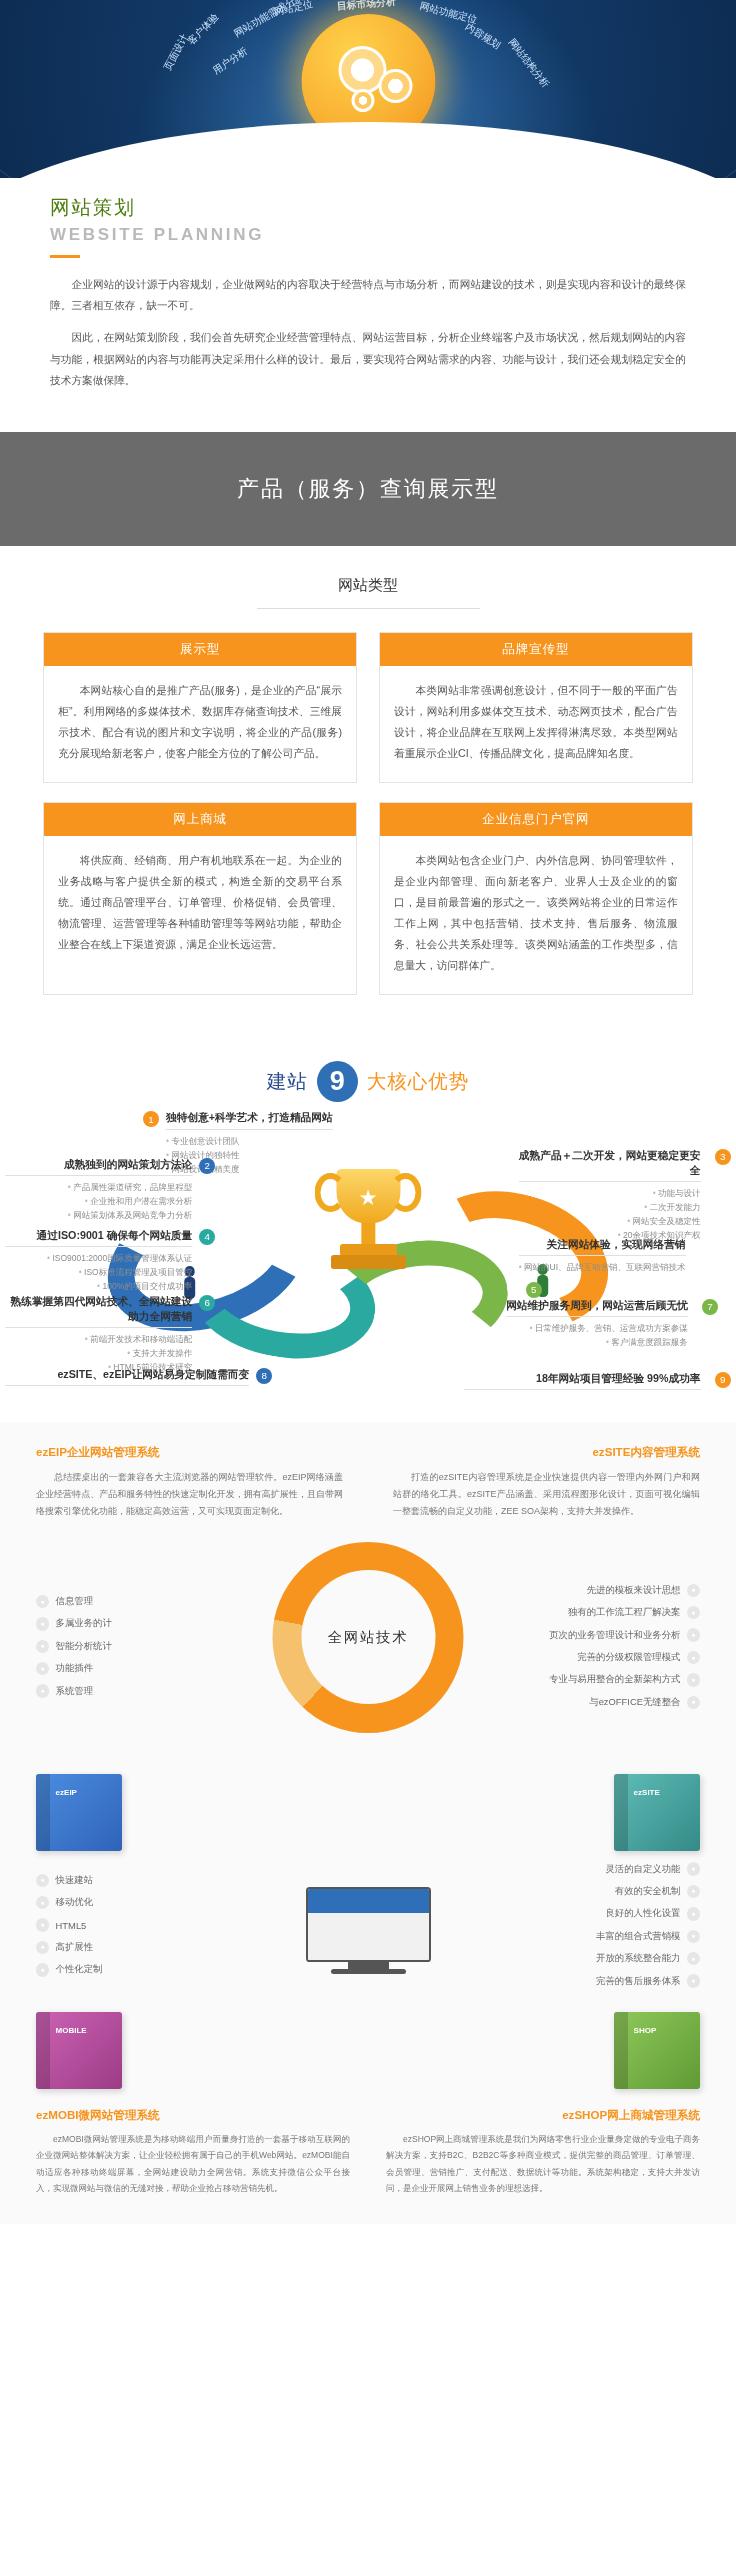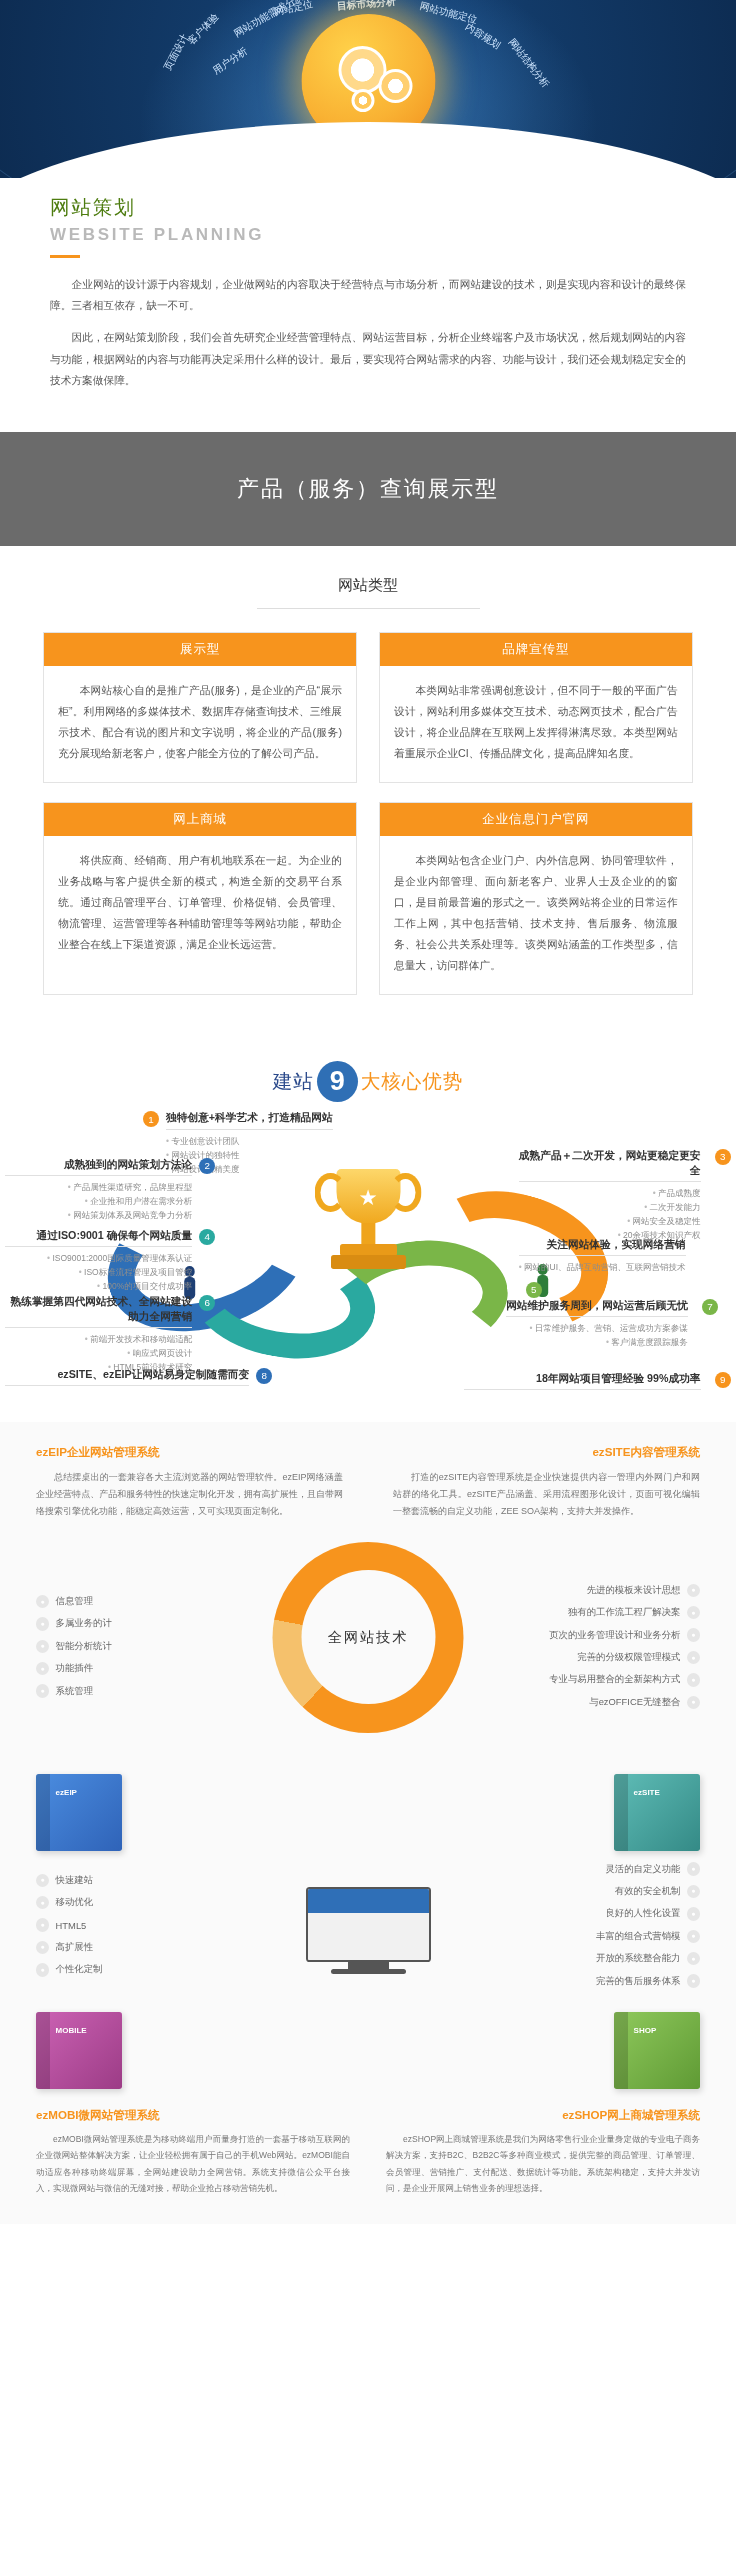--- a/index.html
+++ b/index.html
@@ -111,21 +111,21 @@
   .cards { display:grid; grid-template-columns:1fr 1fr; gap:19.6px 21.4px; }
   .card { border:0.9px solid #e3e3e3; }
   .card .hd {
     background:#f7941d; color:#fff; text-align:center; font-size:12.5px;
     padding:8px 16px; letter-spacing:0.9px;
   }
   .card .bd { padding:14.3px 14.3px 18px; font-size:10.7px; line-height:1.95; color:#555; text-indent:2em; text-align:justify; }
 
   
   .sec-nine { padding:27px 0 21.4px; position:relative; }
-  .nine-head { display:flex; align-items:center; justify-content:center; gap:3px; margin-bottom:5.3px; }
+  .nine-head { display:flex; align-items:center; justify-content:center; gap:9px; margin-bottom:5.3px; }
   .nine-head .t1 { font-size:19.6px; color:#2b4a8b; letter-spacing:0.9px; }
   .nine-head .num {
     width:41px; height:41px; border-radius:50%;
     background:#2f6fb5; color:#fff; font-size:27px; font-weight:bold;
     display:flex; align-items:center; justify-content:center;
   }
   .nine-head .t2 { font-size:19.6px; color:#f7941d; letter-spacing:0.9px; }
 
   .nine-wrap { position:relative; height:294px; margin-top:5.3px; }
   
@@ -366,21 +366,21 @@
             <li>网站策划体系及网站竞争力分析</li>
           </ul>
         </div>
       </div>
 
       <div class="bullet-row" style="right:5.3px; top:41px; width:212px;">
         <div style="flex:1; text-align:right">
           <div class="btitle">成熟产品＋二次开发，网站更稳定更安全</div>
           <div class="brule"></div>
           <ul class="bsubs">
-            <li>产品成熟度</li>
+            <li>功能与设计</li>
             <li>二次开发能力</li>
             <li>网站安全及稳定性</li>
             <li>20余项技术知识产权</li>
           </ul>
         </div>
         <div class="bnum" style="background:#f7941d; margin-left:7.1px">3</div>
       </div>
 
       <div class="bullet-row right" style="left:5.3px; top:121px; width:210px;">
         <div class="bnum" style="background:#2aa9a0">4</div>
@@ -406,21 +406,21 @@
         <div class="bnum" style="background:#7ab648; margin-left:7.1px">5</div>
       </div>
 
       <div class="bullet-row right" style="left:5.3px; top:187px; width:210px;">
         <div class="bnum" style="background:#2aa9a0">6</div>
         <div style="flex:1">
           <div class="btitle">熟练掌握第四代网站技术、全网站建设助力全网营销</div>
           <div class="brule"></div>
           <ul class="bsubs">
             <li>前端开发技术和移动端适配</li>
-            <li>响应式网页设计</li>
+            <li>支持大并发操作</li>
             <li>HTML5前沿技术研究</li>
           </ul>
         </div>
       </div>
 
       <div class="bullet-row" style="right:18px; top:191px; width:212px;">
         <div style="flex:1; text-align:right">
           <div class="btitle">网站维护服务周到，网站运营后顾无忧</div>
           <div class="brule"></div>
           <ul class="bsubs">

